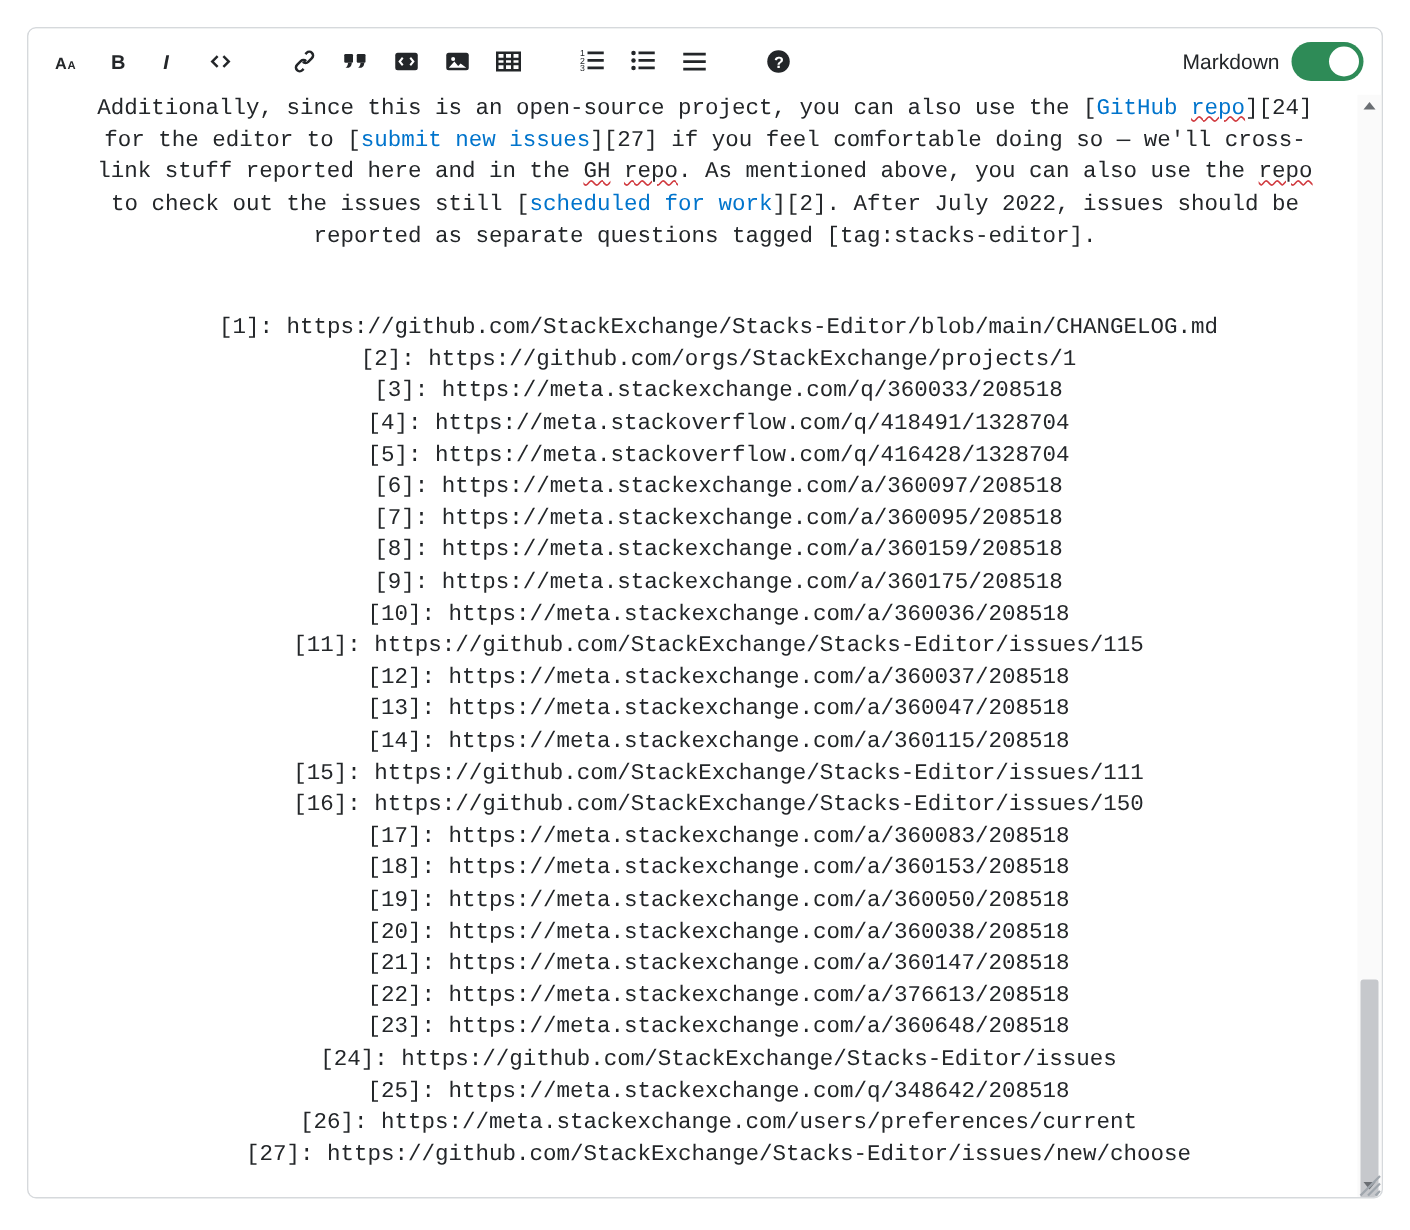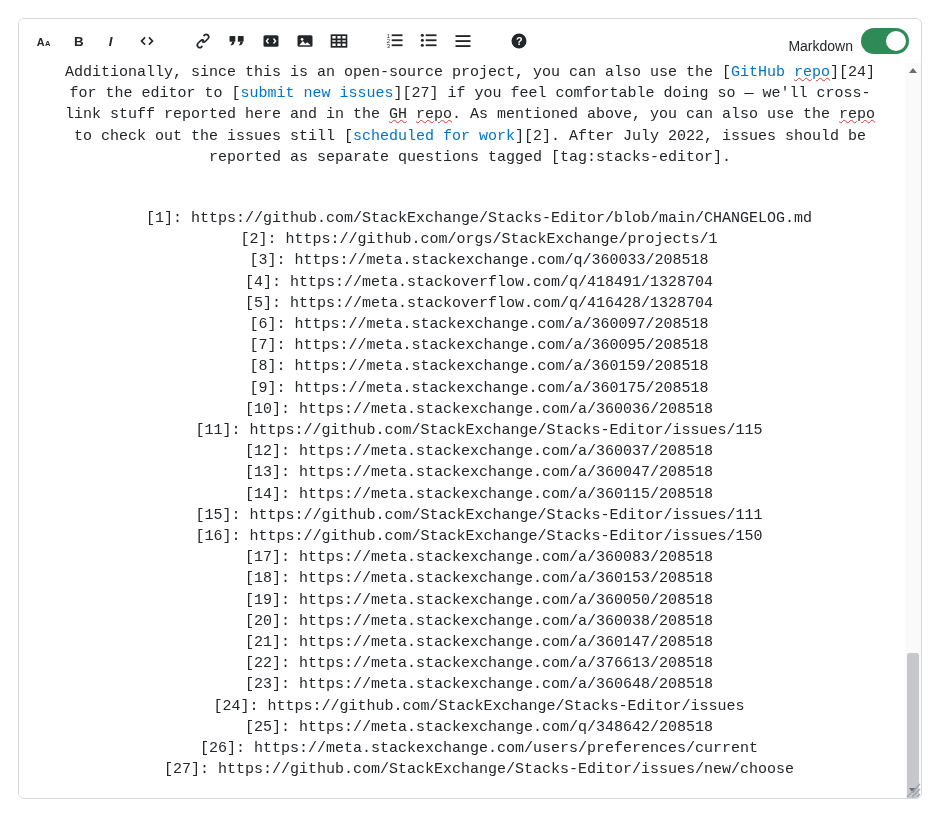--- a/index.html
+++ b/index.html
@@ -36,21 +36,21 @@
     align-items: center;
     justify-content: center;
     cursor: pointer;
     border-radius: 4px;
     color: #232629;
   }
   .tb-btn svg { width: 20px; height: 20px; fill: #232629; }
   .toolbar-right {
     margin-left: auto;
     display: flex;
-    align-items: flex-end;
+    align-items: center;
     gap: 8px;
   }
   .toolbar-right span {
     font-size: 14px;
     color: #232629;
   }
   .toggle {
     width: 48px;
     height: 26px;
     background: #2e8b57;

